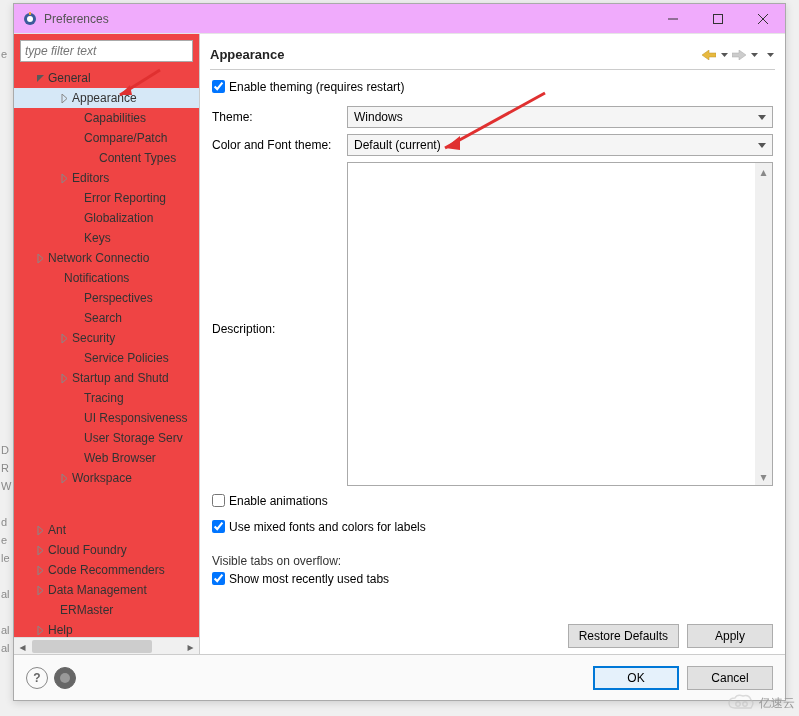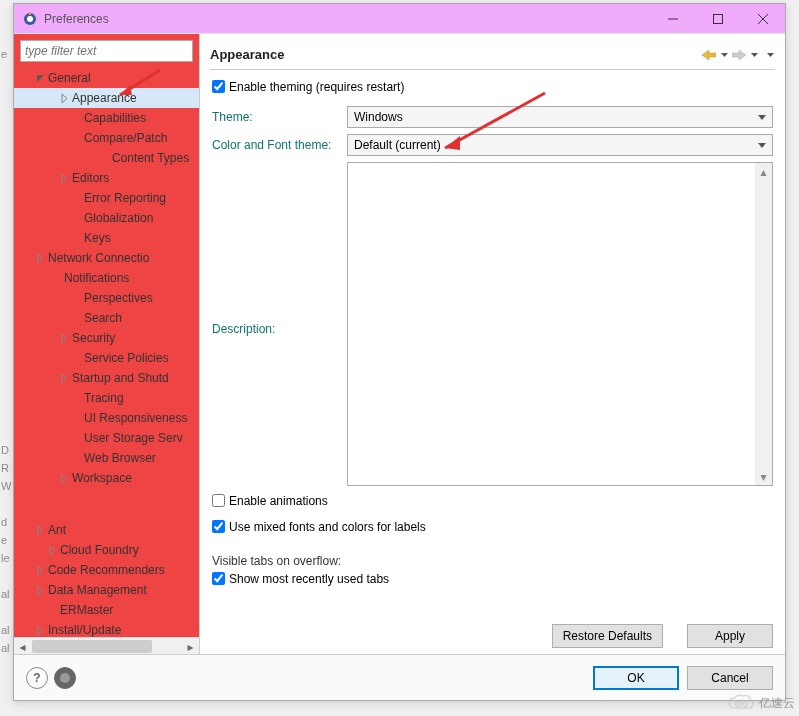--- a/index.html
+++ b/index.html
@@ -32,31 +32,31 @@
 .panel-header { height: 30px; margin: 6px 10px 4px 10px; border-bottom: 1px solid #ccc; display: flex; align-items: center; }
 .panel-title { font-weight: bold; font-size: 13px; color: #222; flex: 1; }
 .nav-arrows { display: flex; align-items: center; gap: 2px; }
 .nav-btn { width: 16px; height: 16px; display: flex; align-items: center; justify-content: center; cursor: pointer; }
 .nav-drop { width: 10px; display: flex; align-items: center; justify-content: center; cursor: pointer; }
 
 .panel-body { flex: 1; padding: 6px 12px; overflow: auto; position: relative; }
 .checkline { display: flex; align-items: flex-start; height: 22px; margin-bottom: 4px; }
 .checkline input[type=checkbox] { margin-right: 4px; }
 .formrow { display: flex; align-items: center; margin-bottom: 6px; }
-.formlabel { width: 135px; color: #0f766e; }
+.formlabel { width: 135px; color: #000000; }
 .select { flex: 1; height: 22px; border: 1px solid #aaa; background: #f5f5f5; display: flex; align-items: center; padding: 0 6px; position: relative; cursor: pointer; }
 .select::after { content: ""; position: absolute; right: 6px; top: 8px; border-left: 4px solid transparent; border-right: 4px solid transparent; border-top: 5px solid #555; }
 .descrow { display: flex; align-items: flex-start; margin-bottom: 8px; }
 .descbox { flex: 1; height: 324px; border: 1px solid #aaa; background: #fff; position: relative; }
 .descbox-vscroll { position: absolute; right: 0; top: 0; width: 17px; height: 100%; background: #f0f0f0; }
 .descbox-vscroll-btn { width: 17px; height: 17px; display: flex; align-items: center; justify-content: center; color: #888; }
 .descbox-vscroll-btn.up { position: absolute; top: 0; }
 .descbox-vscroll-btn.down { position: absolute; bottom: 0; }
 
-.panel-footer-btns { display: flex; justify-content: flex-end; gap: 24px; padding: 6px 12px; }
+.panel-footer-btns { display: flex; justify-content: flex-end; gap: 8px; padding: 6px 12px; }
 .btn { min-width: 86px; height: 24px; border: 1px solid #adadad; background: #e1e1e1; cursor: pointer; padding: 0 10px; }
 .btn.primary { border: 2px solid #0078d7; background: #e5f1fb; }
 
 .bottom-bar { height: 46px; border-top: 1px solid #ccc; display: flex; align-items: center; padding: 0 12px; background: #fafafa; }
 .help-btns { display: flex; gap: 6px; flex: 1; }
 .circle-btn { width: 22px; height: 22px; border-radius: 50%; border: 1.5px solid #888; display: flex; align-items: center; justify-content: center; cursor: pointer; color: #666; font-weight: bold; }
 .circle-btn.dark { background: #666; border-color: #666; }
 .circle-btn.dark .inner { width: 10px; height: 10px; border-radius: 50%; background: #999; }
 
 .left-strip { position: absolute; left: 0; top: 48px; width: 13px; color: #8a8a8a; }
@@ -160,21 +160,21 @@
             <span>Appearance</span>
           </div>
           <div class="tree-item" style="padding-left: 56px;">
             <span class="expander"></span>
             <span>Capabilities</span>
           </div>
           <div class="tree-item" style="padding-left: 56px;">
             <span class="expander"></span>
             <span>Compare/Patch</span>
           </div>
-          <div class="tree-item" style="padding-left: 84px;">
+          <div class="tree-item" style="padding-left: 27px; gap: 44px;">
             <span class="expander"></span>
             <span>Content Types</span>
           </div>
           <div class="tree-item" style="padding-left: 44px; text-align: center;">
             <span class="expander">
               <svg width="9" height="9">
                 <path d="M2 0 L7 4.5 L2 9 Z" fill="none" stroke="#888" stroke-width="1"></path>
               </svg>
             </span>
             <span>Editors</span>
@@ -256,21 +256,21 @@
             <span>Workspace</span>
           </div>
           <div class="tree-item" style="padding-left: 20px; margin-top: 32px;">
             <span class="expander">
               <svg width="9" height="9">
                 <path d="M2 0 L7 4.5 L2 9 Z" fill="none" stroke="#888" stroke-width="1"></path>
               </svg>
             </span>
             <span>Ant</span>
           </div>
-          <div class="tree-item" style="padding-left: 32px; text-align: center;">
+          <div class="tree-item" style="padding-left: 20px; text-align: center;">
             <span class="expander">
               <svg width="9" height="9">
                 <path d="M2 0 L7 4.5 L2 9 Z" fill="none" stroke="#888" stroke-width="1"></path>
               </svg>
             </span>
             <span>Cloud Foundry</span>
           </div>
           <div class="tree-item" style="padding-left: 20px;">
             <span class="expander">
               <svg width="9" height="9">
@@ -283,20 +283,28 @@
             <span class="expander">
               <svg width="9" height="9">
                 <path d="M2 0 L7 4.5 L2 9 Z" fill="none" stroke="#888" stroke-width="1"></path>
               </svg>
             </span>
             <span>Data Management</span>
           </div>
           <div class="tree-item" style="padding-left: 32px;">
             <span class="expander"></span>
             <span>ERMaster</span>
+          </div>
+          <div class="tree-item" style="padding-left: 20px;">
+            <span class="expander">
+              <svg width="9" height="9">
+                <path d="M2 0 L7 4.5 L2 9 Z" fill="none" stroke="#888" stroke-width="1"></path>
+              </svg>
+            </span>
+            <span>Help</span>
           </div>
           <div class="tree-item" style="padding-left: 20px;">
             <span class="expander">
               <svg width="9" height="9">
                 <path d="M2 0 L7 4.5 L2 9 Z" fill="none" stroke="#888" stroke-width="1"></path>
               </svg>
             </span>
             <span>Install/Update</span>
           </div>
         </div>

